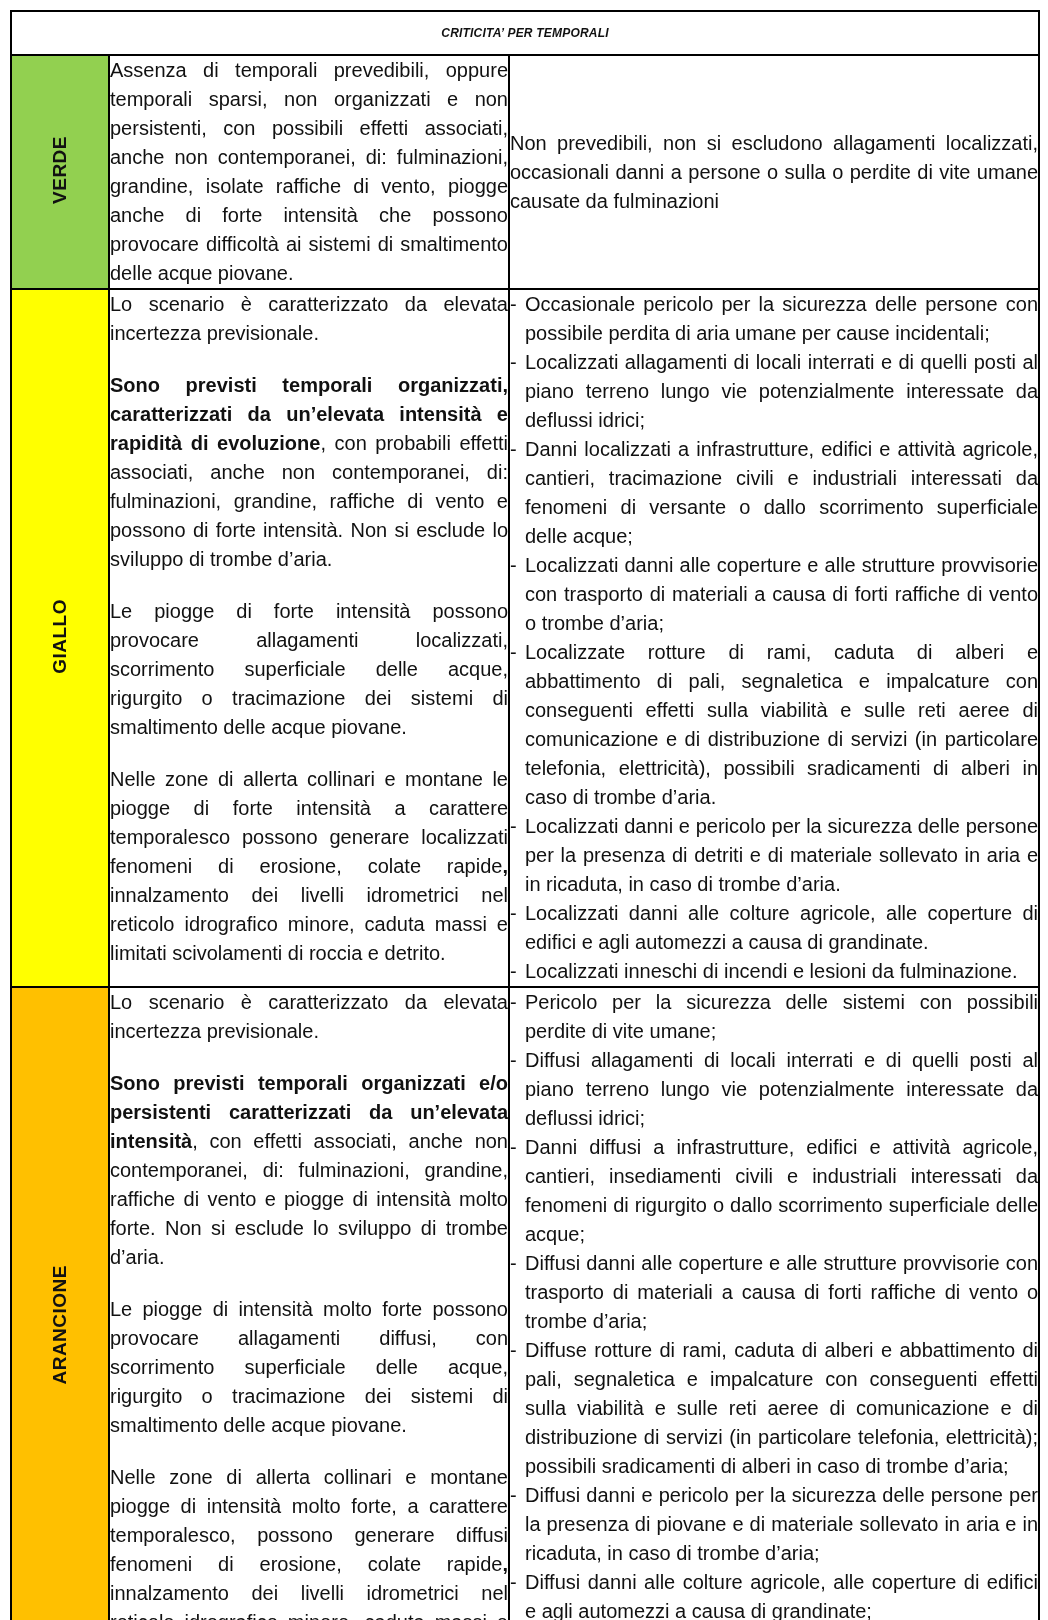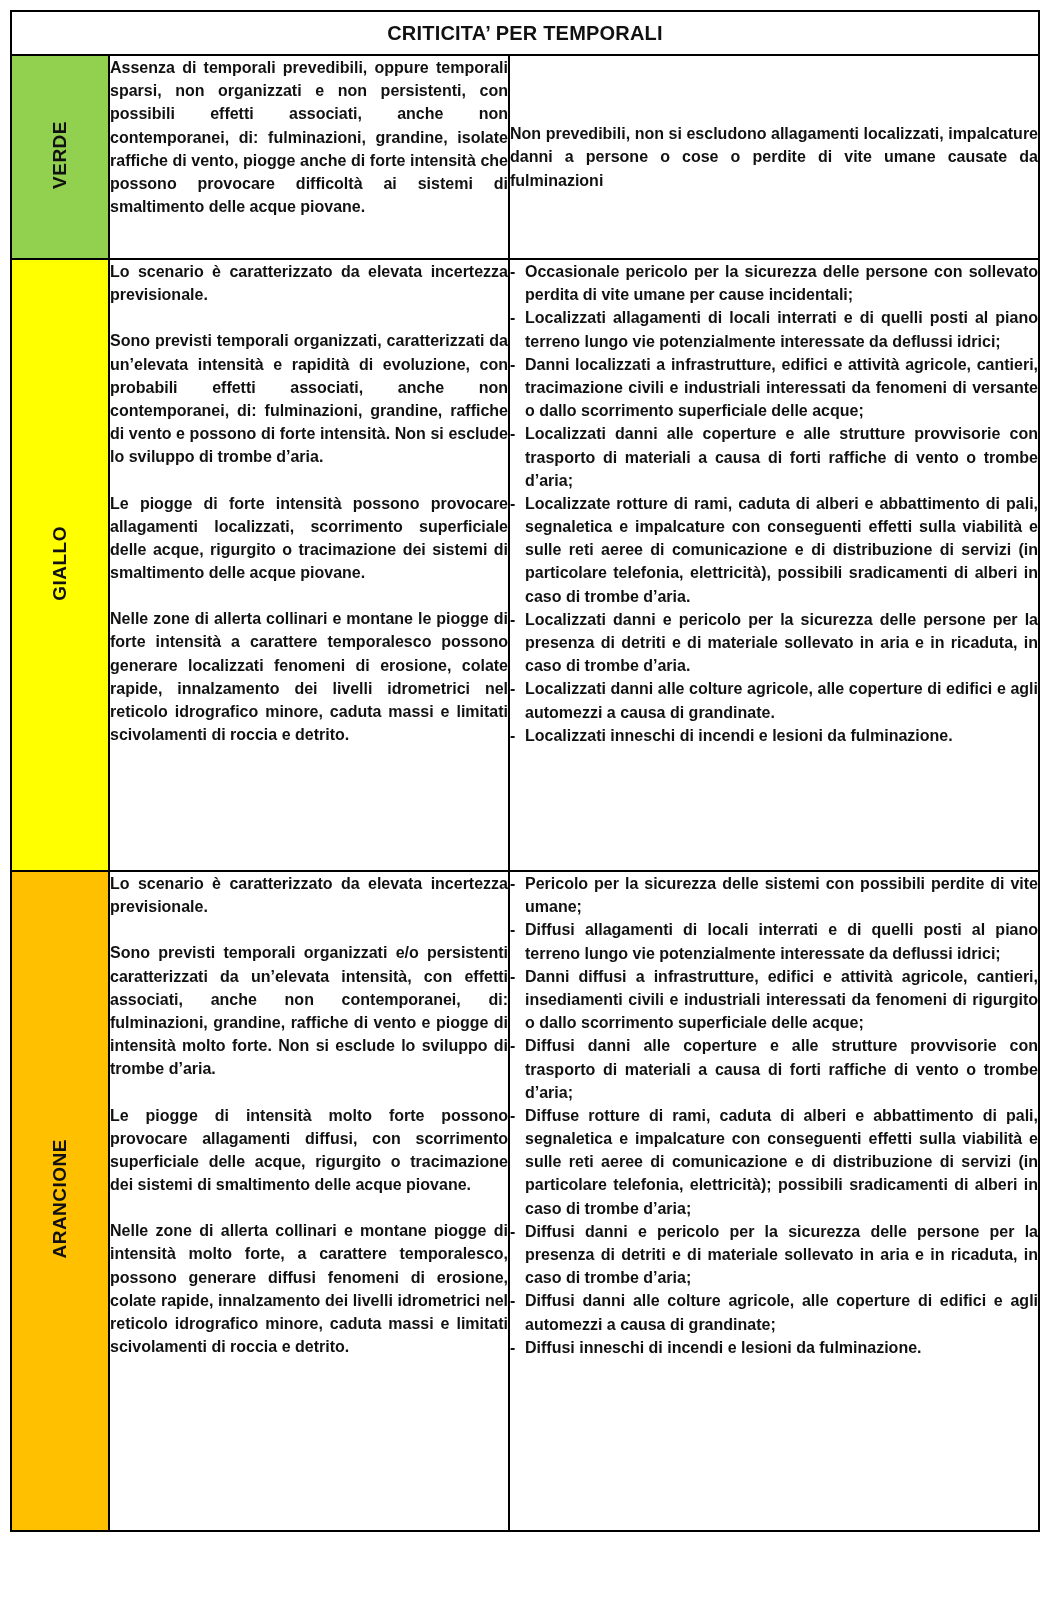--- a/index.html
+++ b/index.html
@@ -20,24 +20,25 @@
   table.crit th, table.crit td{
     border:2px solid #000000;
     box-sizing:border-box;
     padding:0;
   }
   col.code-col{width:98px;}
   col.scenario-col{width:400px;}
   col.effects-col{width:530px;}
   .title-cell{
     height:44px;
-    font-size:20px;
+    font-size:12px;
     font-weight:bold;
     vertical-align:middle;
     letter-spacing:.2px;
+    font-style:italic;
   }
   .colhead{
     height:60px;
     font-size:18px;
     font-weight:bold;
     text-align:center;
     vertical-align:middle;
     line-height:1.25;
     padding:2px 6px;
   }
@@ -50,24 +51,23 @@
     writing-mode:vertical-rl;
     transform:rotate(180deg);
     font-weight:bold;
     font-size:19px;
     letter-spacing:.5px;
     white-space:nowrap;
   }
   .scenario-cell,.effects-cell{
     vertical-align:top;
     padding:10px 12px;
-    font-size:16px;
+    font-size:20px;
     line-height:1.45;
     text-align:justify;
-    font-weight:bold;
   }
   .effects-cell.center-v{vertical-align:middle;}
   .para{margin:0 0 23px 0;}
   .para:last-child{margin-bottom:0;}
   .bullet{display:flex;margin:0;}
   .dash{flex:0 0 15px;}
   .btext{flex:1;text-align:justify;}
   tr.row-verde td{height:204px;}
   tr.row-giallo td{height:612px;}
   tr.row-arancione td{height:660px;}
@@ -87,35 +87,35 @@
         <th colspan="3" class="title-cell">CRITICITA’ PER TEMPORALI</th>
       </tr>
     </thead>
     <tbody>
         <tr class="row-verde">
           <td class="color-cell" style="background: rgb(146, 208, 80);"><span class="vlabel">VERDE</span></td>
           <td class="scenario-cell">
             <p class="para"><span>Assenza di temporali prevedibili, oppure temporali sparsi, non organizzati e non persistenti, con possibili effetti associati, anche non contemporanei, di: fulminazioni, grandine, isolate raffiche di vento, piogge anche di forte intensità che possono provocare difficoltà ai sistemi di smaltimento delle acque piovane.</span></p>
           </td>
           <td class="effects-cell center-v">
-            <p class="para">Non prevedibili, non si escludono allagamenti localizzati, impalcature danni a persone o cose o perdite di vite umane causate da fulminazioni</p>
+            <p class="para">Non prevedibili, non si escludono allagamenti localizzati, occasionali danni a persone o sulla o perdite di vite umane causate da fulminazioni</p>
           </td>
         </tr>
         <tr class="row-giallo">
           <td class="color-cell" style="background: rgb(255, 255, 0);"><span class="vlabel">GIALLO</span></td>
           <td class="scenario-cell">
             <p class="para"><span>Lo scenario è caratterizzato da elevata incertezza previsionale.</span></p>
             <p class="para"><b>Sono previsti temporali organizzati, caratterizzati da un’elevata intensità e rapidità di evoluzione</b><span>, con probabili effetti associati, anche non contemporanei, di: fulminazioni, grandine, raffiche di vento e possono di forte intensità. Non si esclude lo sviluppo di trombe d’aria.</span></p>
             <p class="para"><span>Le piogge di forte intensità possono provocare allagamenti localizzati, scorrimento superficiale delle acque, rigurgito o tracimazione dei sistemi di smaltimento delle acque piovane.</span></p>
             <p class="para"><span>Nelle zone di allerta collinari e montane le piogge di forte intensità a carattere temporalesco possono generare localizzati fenomeni di erosione, colate rapide</span><b>,</b><span> innalzamento dei livelli idrometrici nel reticolo idrografico minore, caduta massi e limitati scivolamenti di roccia e detrito.</span></p>
           </td>
           <td class="effects-cell">
             <div class="bullet">
               <span class="dash">-</span>
-              <span class="btext">Occasionale pericolo per la sicurezza delle persone con sollevato perdita di vite umane per cause incidentali;</span>
+              <span class="btext">Occasionale pericolo per la sicurezza delle persone con possibile perdita di aria umane per cause incidentali;</span>
             </div>
             <div class="bullet">
               <span class="dash">-</span>
               <span class="btext">Localizzati allagamenti di locali interrati e di quelli posti al piano terreno lungo vie potenzialmente interessate da deflussi idrici;</span>
             </div>
             <div class="bullet">
               <span class="dash">-</span>
               <span class="btext">Danni localizzati a infrastrutture, edifici e attività agricole, cantieri, tracimazione civili e industriali interessati da fenomeni di versante o dallo scorrimento superficiale delle acque;</span>
             </div>
             <div class="bullet">
@@ -164,21 +164,21 @@
             <div class="bullet">
               <span class="dash">-</span>
               <span class="btext">Diffusi danni alle coperture e alle strutture provvisorie con trasporto di materiali a causa di forti raffiche di vento o trombe d’aria;</span>
             </div>
             <div class="bullet">
               <span class="dash">-</span>
               <span class="btext">Diffuse rotture di rami, caduta di alberi e abbattimento di pali, segnaletica e impalcature con conseguenti effetti sulla viabilità e sulle reti aeree di comunicazione e di distribuzione di servizi (in particolare telefonia, elettricità); possibili sradicamenti di alberi in caso di trombe d’aria;</span>
             </div>
             <div class="bullet">
               <span class="dash">-</span>
-              <span class="btext">Diffusi danni e pericolo per la sicurezza delle persone per la presenza di detriti e di materiale sollevato in aria e in ricaduta, in caso di trombe d’aria;</span>
+              <span class="btext">Diffusi danni e pericolo per la sicurezza delle persone per la presenza di piovane e di materiale sollevato in aria e in ricaduta, in caso di trombe d’aria;</span>
             </div>
             <div class="bullet">
               <span class="dash">-</span>
               <span class="btext">Diffusi danni alle colture agricole, alle coperture di edifici e agli automezzi a causa di grandinate;</span>
             </div>
             <div class="bullet">
               <span class="dash">-</span>
               <span class="btext">Diffusi inneschi di incendi e lesioni da fulminazione.</span>
             </div>
           </td>

